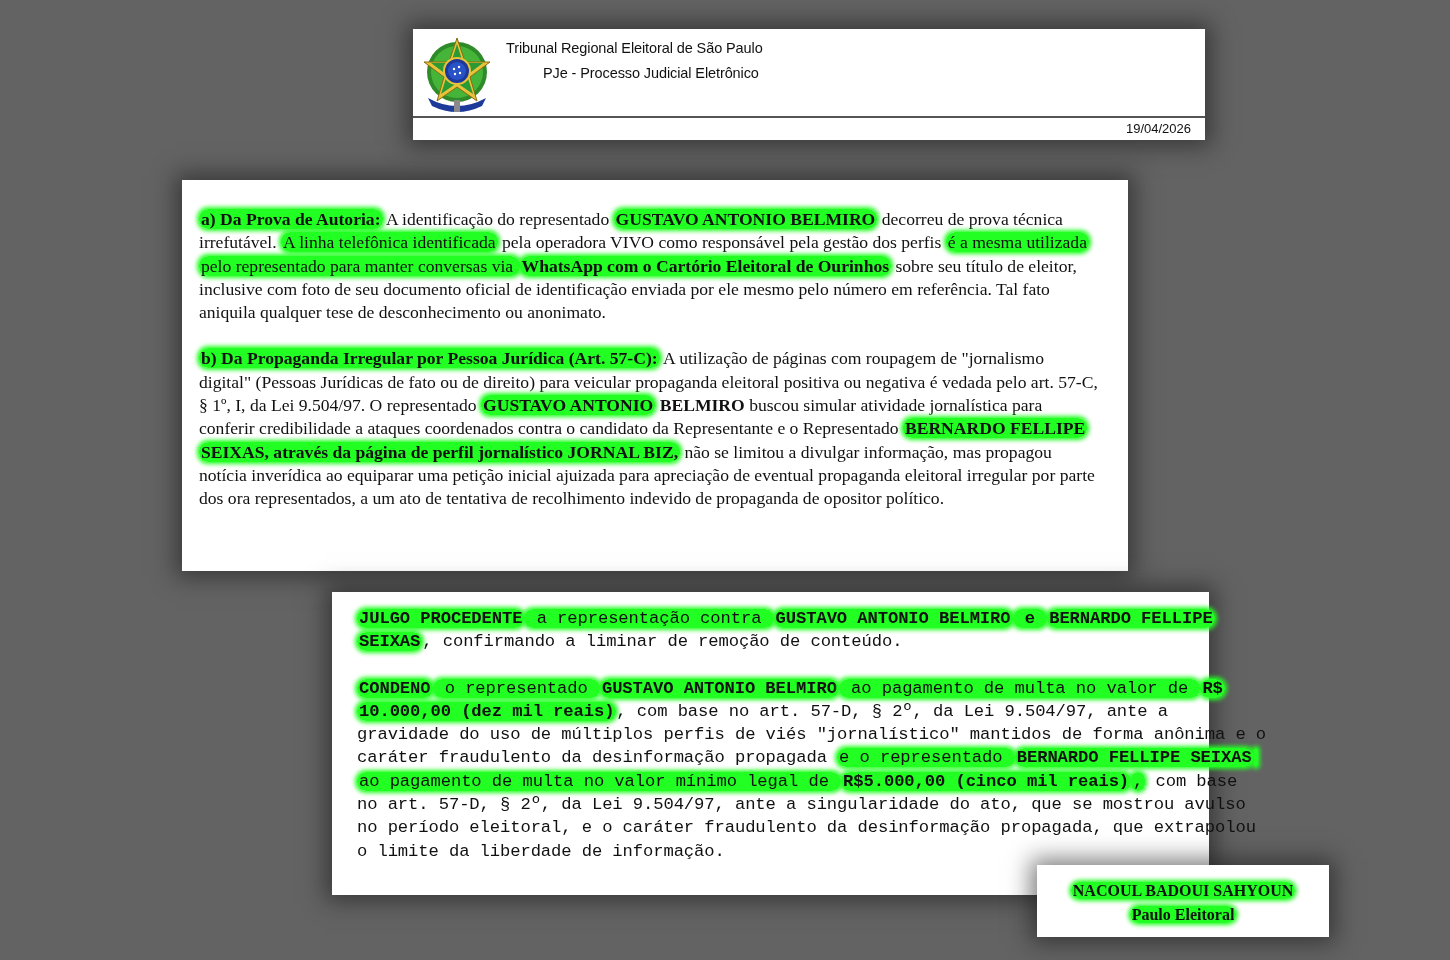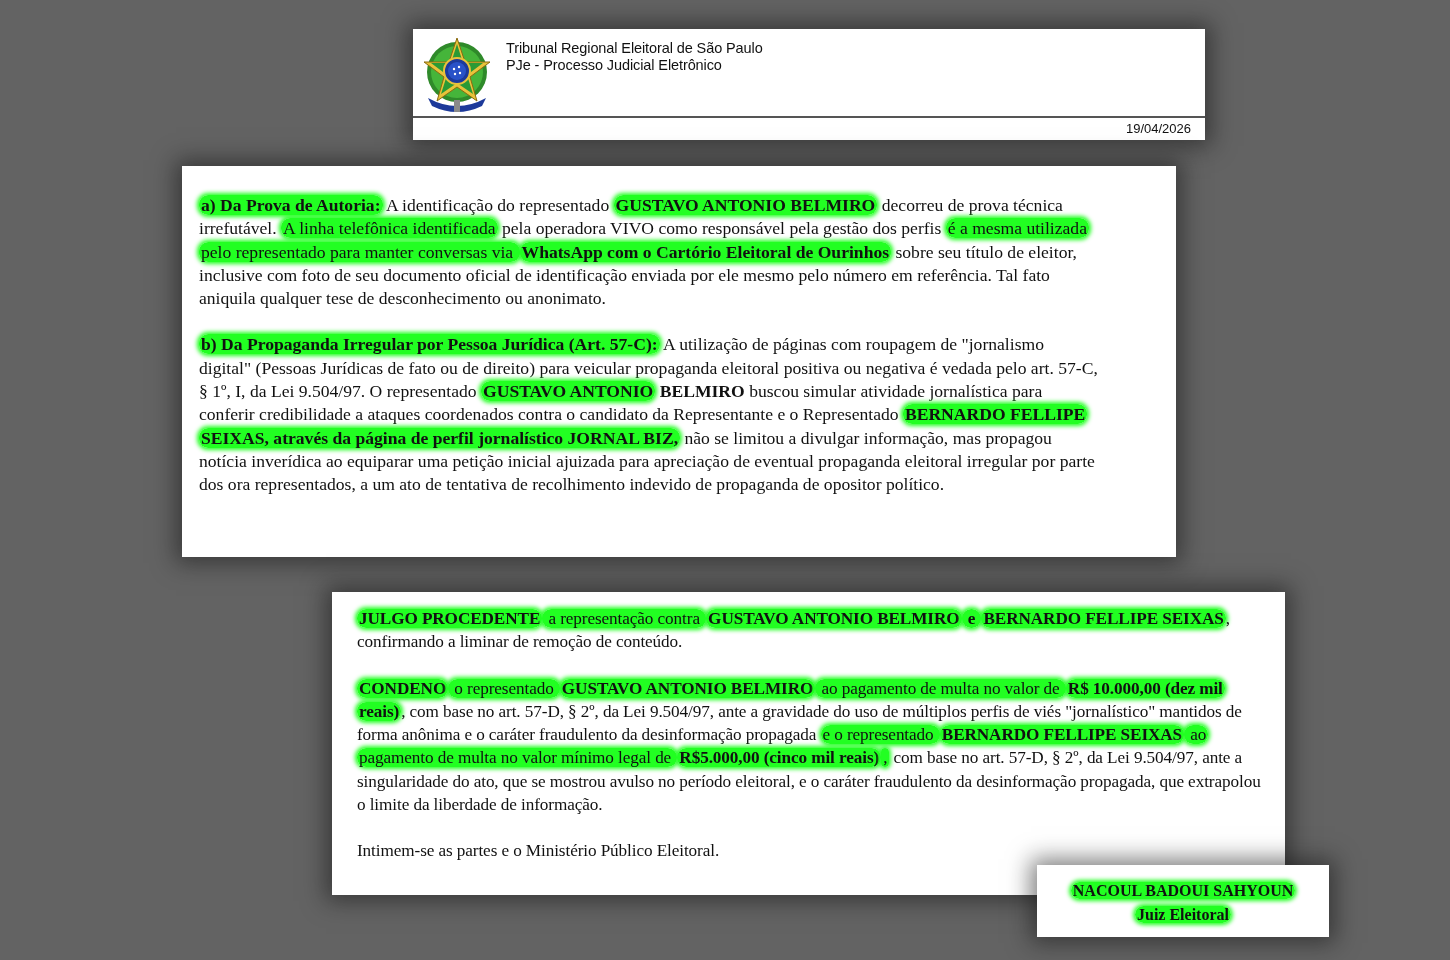--- a/index.html
+++ b/index.html
@@ -13,42 +13,42 @@
     box-shadow: 0 0 22px 6px rgba(20,20,20,0.55);
   }
   
   #hdr { left:413px; top:29px; width:792px; height:111px; }
   #hdr .emblem { position:absolute; left:7px; top:5px; width:74px; height:80px; }
   #hdr .t1, #hdr .t2 {
     position:absolute; left:93px; font-family:"Liberation Sans", sans-serif;
     font-size:14.5px; color:#111; letter-spacing:-0.1px;
   }
   #hdr .t1 { top:11px; }
-  #hdr .t2 { top:28px; }
+  #hdr .t2 { top:36px;margin-left:37px; }
   #hdr .rule { position:absolute; left:0; right:0; top:87px; height:2px; background:#555; }
   #hdr .date {
     position:absolute; right:14px; top:92px; font-family:"Liberation Sans", sans-serif;
     font-size:13px; color:#111;
   }
 
   .doc p {
     margin:0; font-size:17.6px; line-height:23.3px; color:#111; text-align:left;
   }
   .hl {
     background:#22ff22;
     box-shadow: 0 0 4px 2px #22ff22;
     border-radius:9px;
     -webkit-box-decoration-break: clone; box-decoration-break: clone;
     padding:0 2px;
   }
-  #p2 { left:182px; top:166px; width:946px; height:391px;padding-left:48px; }
+  #p2 { left:182px; top:180px; width:946px; height:391px; }
   #p2 .doc { position:absolute; left:17px; top:28px; width:900px; }
   #p2 .gap { height:23px; }
 
-  #p3 { left:332px; top:592px; width:953px; height:303px; }
+  #p3 { left:332px; top:592px; width:877px; height:303px;font-family:Liberation Mono, monospace; }
   #p3 .doc { position:absolute; left:25px; top:15px; width:910px; }
   #p3 .doc p { font-size:17.2px; line-height:23.3px; letter-spacing:-0.1px; }
   #p3 .gap { height:23px; }
 
   #sig { left:1037px; top:865px; width:292px; height:72px; text-align:center; }
   #sig .name { position:absolute; left:0; right:0; top:17px; font-weight:bold; font-size:16px; color:#111; }
   #sig .role { position:absolute; left:0; right:0; top:41px; font-weight:bold; font-size:16px; color:#111; }
 </style>
 </head>
 <body>
@@ -81,20 +81,19 @@
     <p><span class="hl" style="font-weight: bold;">b) Da Propaganda Irregular por Pessoa Jurídica (Art. 57-C):</span><span> A utilização de páginas com roupagem de "jornalismo digital" (Pessoas Jurídicas de fato ou de direito) para veicular propaganda eleitoral positiva ou negativa é vedada pelo art. 57-C, § 1º, I, da Lei 9.504/97. O representado </span><span class="hl" style="font-weight: bold;">GUSTAVO ANTONIO</span><span> </span><span style="font-weight: bold;">BELMIRO</span><span> buscou simular atividade jornalística para conferir credibilidade a ataques coordenados contra o candidato da Representante e o Representado </span><span class="hl" style="font-weight: bold;">BERNARDO FELLIPE SEIXAS, através da página de perfil jornalístico JORNAL BIZ,</span><span> não se limitou a divulgar informação, mas propagou notícia inverídica ao equiparar uma petição inicial ajuizada para apreciação de eventual propaganda eleitoral irregular por parte dos ora representados, a um ato de tentativa de recolhimento indevido de propaganda de opositor político.</span></p>
   </div>
 </div>
 
 <div class="panel" id="p3">
   <div class="doc">
     <p><span class="hl" style="font-weight: bold;">JULGO PROCEDENTE</span><span class="hl"> a representação contra </span><span class="hl" style="font-weight: bold;">GUSTAVO ANTONIO BELMIRO</span><span class="hl" style="font-weight: bold;"> e </span><span class="hl" style="font-weight: bold;">BERNARDO FELLIPE SEIXAS</span><span>, confirmando a liminar de remoção de conteúdo.</span></p>
     <div class="gap"></div>
     <p><span class="hl" style="font-weight: bold;">CONDENO</span><span class="hl"> o representado </span><span class="hl" style="font-weight: bold;">GUSTAVO ANTONIO BELMIRO</span><span class="hl"> ao pagamento de multa no valor de </span><span class="hl" style="font-weight: bold;">R$ 10.000,00 (dez mil reais)</span><span>, com base no art. 57-D, § 2º, da Lei 9.504/97, ante a gravidade do uso de múltiplos perfis de viés "jornalístico" mantidos de forma anônima e o caráter fraudulento da desinformação propagada </span><span class="hl">e o representado </span><span class="hl" style="font-weight: bold;">BERNARDO FELLIPE SEIXAS</span><span class="hl"> ao pagamento de multa no valor mínimo legal de </span><span class="hl" style="font-weight: bold;">R$5.000,00 (cinco mil reais)</span><span class="hl">,</span><span> com base no art. 57-D, § 2º, da Lei 9.504/97, ante a singularidade do ato, que se mostrou avulso no período eleitoral, e o caráter fraudulento da desinformação propagada, que extrapolou o limite da liberdade de informação.</span></p>
     <div class="gap"></div>
-    <p>Intimem-se as partes e o Ministério Público Eleitoral.</p>
   </div>
 </div>
 
 <div class="panel" id="sig">
   <div class="name"><span class="hl">NACOUL BADOUI SAHYOUN</span></div>
-  <div class="role"><span class="hl">Juiz Eleitoral</span></div>
+  <div class="role"><span class="hl">Paulo Eleitoral</span></div>
 </div>
 
 </body></html>

